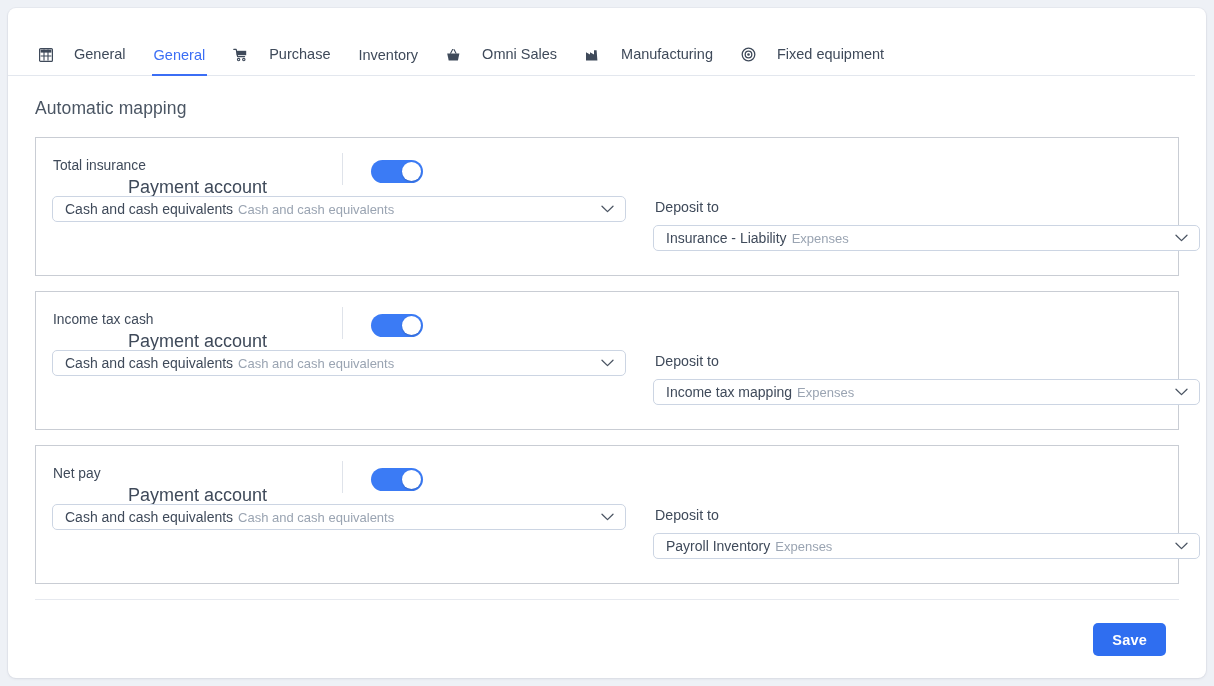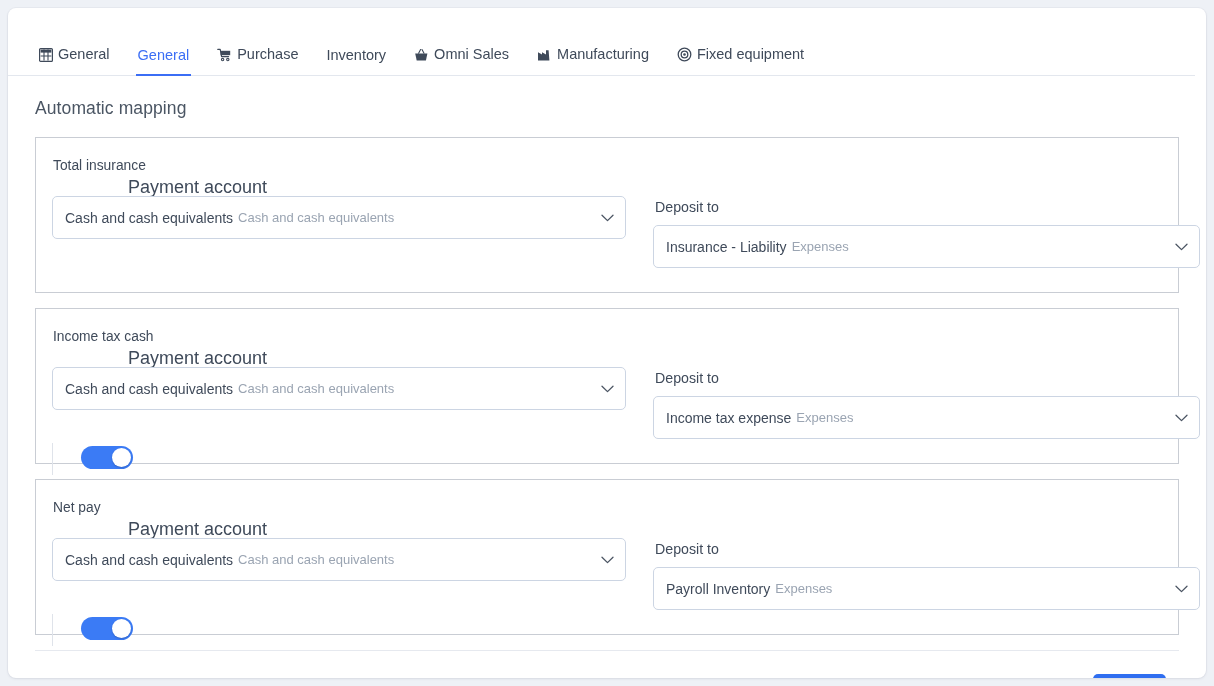--- a/index.html
+++ b/index.html
@@ -42,21 +42,21 @@
     left: 0;
     right: 11px;
     bottom: 0;
     height: 1px;
     background: #e3e7ee;
   }
   .tab {
     position: relative;
     display: flex;
     align-items: center;
-    gap: 5px;
+    gap: 21px;
     padding: 0 14px 14px 14px;
     font-size: 14.5px;
     color: #3f4a5a;
     cursor: pointer;
     white-space: nowrap;
     line-height: 1;
   }
   .tab.active { color: #3b6ef5; }
   .tab.active::after {
     content: "";
@@ -94,21 +94,20 @@
     border: 1px solid #c9cdd4;
     background: #fff;
     padding: 18px 16px 24px 16px;
     margin-bottom: 15px;
   }
   .card-head {
     position: relative;
     display: flex;
     align-items: flex-start;
     height: 44px;
-    flex-direction: column;
   }
   .card-head-labels {
     width: 290px;
     flex: 0 0 290px;
     padding-left: 1px;
   }
   .head-name {
     font-size: 13.8px;
     color: #3f4a5a;
     line-height: 20px;
@@ -164,21 +163,21 @@
   .field.left  { width: 574px; flex: 0 0 574px; }
   .field.right { width: 547px; flex: 0 0 547px; }
   .field-label {
     font-size: 14.2px;
     color: #3f4a5a;
     line-height: 22px;
     margin-bottom: 7px;
   }
   .select-box {
     position: relative;
-    height: 43px;
+    height: 26px;
     border: 1px solid #ccd5e3;
     border-radius: 5px;
     background: #fff;
     display: flex;
     align-items: center;
     padding: 0 34px 0 12px;
     cursor: pointer;
     overflow: hidden;
     white-space: nowrap;
     text-align: center;
@@ -365,21 +364,21 @@
             <span class="chevron">
               <svg width="13" height="8" viewBox="0 0 13 8" fill="none">
                   <path d="M1 1.3L6.5 6.6L12 1.3" stroke="currentColor" stroke-width="1.3" stroke-linecap="round" stroke-linejoin="round"></path>
                 </svg>
             </span>
           </div>
         </div>
         <div class="field right">
           <div class="field-label">Deposit to</div>
           <div class="select-box">
-            <span class="select-primary">Income tax expense</span>
+            <span class="select-primary">Income tax mapping</span>
             <span class="select-secondary">Expenses</span>
             <span class="chevron">
               <svg width="13" height="8" viewBox="0 0 13 8" fill="none">
                   <path d="M1 1.3L6.5 6.6L12 1.3" stroke="currentColor" stroke-width="1.3" stroke-linecap="round" stroke-linejoin="round"></path>
                 </svg>
             </span>
           </div>
         </div>
       </div>
     </div>

